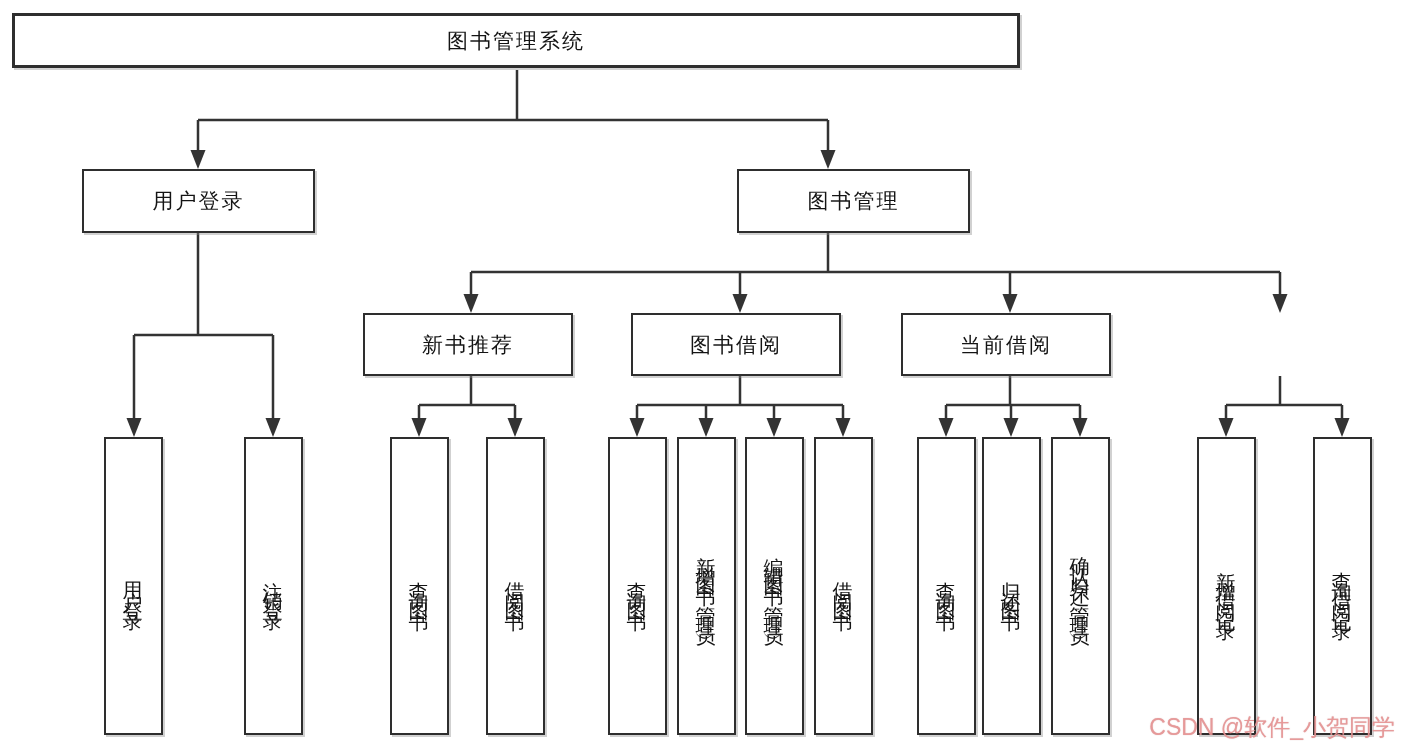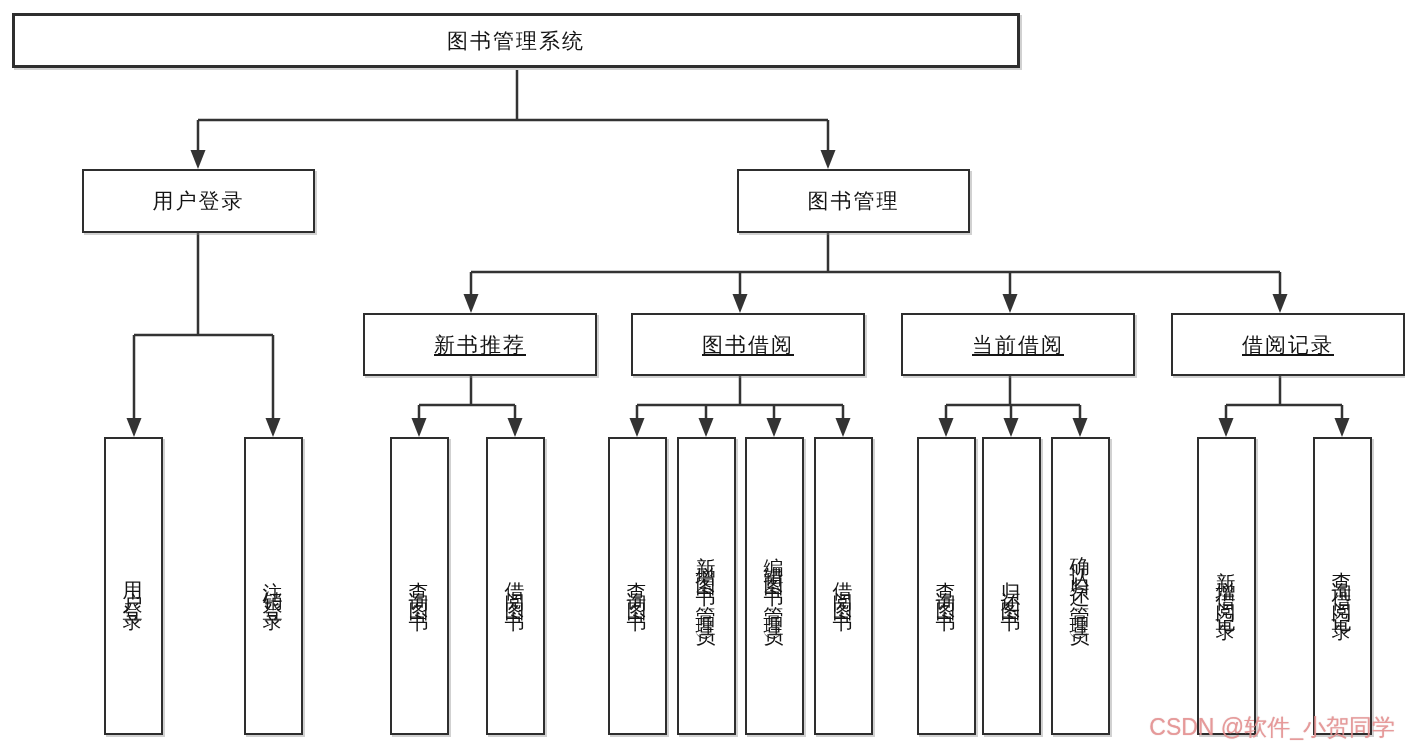--- a/index.html
+++ b/index.html
@@ -28,21 +28,21 @@
     color: #141414;
   }
   .hlabel {
     font-size: 21px;
     font-weight: 500;
     letter-spacing: 2px;
     white-space: nowrap;
   }
   .root-box { left: 12px; top: 13px; width: 1008px; height: 55px; border-width: 3px; }
   .lvl2 { top: 169px; width: 233px; height: 64px; }
-  .lvl3 { top: 313px; width: 234px; height: 63px; text-decoration: underline; }
+  .lvl3 { top: 313px; width: 210px; height: 63px; }
   .leaf { top: 437px; width: 59px; height: 298px; }
   .vtext {
     writing-mode: vertical-rl;
     font-size: 20px;
     font-weight: 500;
     letter-spacing: 10px;
     color: #141414;
     white-space: nowrap;
   }
   .watermark {
@@ -107,23 +107,20 @@
 
   <div class="box lvl3" style="left:363px">
     <span class="hlabel">新书推荐</span>
   </div>
   <div class="box lvl3" style="left:631px">
     <span class="hlabel">图书借阅</span>
   </div>
   <div class="box lvl3" style="left:901px">
     <span class="hlabel">当前借阅</span>
   </div>
-  <div class="box lvl3" style="left:1171px">
-    <span class="hlabel">借阅记录</span>
-  </div>
 
   <div class="box leaf" style="left:104px">
     <span class="vtext">用户登录</span>
   </div>
   <div class="box leaf" style="left:244px">
     <span class="vtext">注销登录</span>
   </div>
 
   <div class="box leaf" style="left:390px">
     <span class="vtext">查询图书</span>

